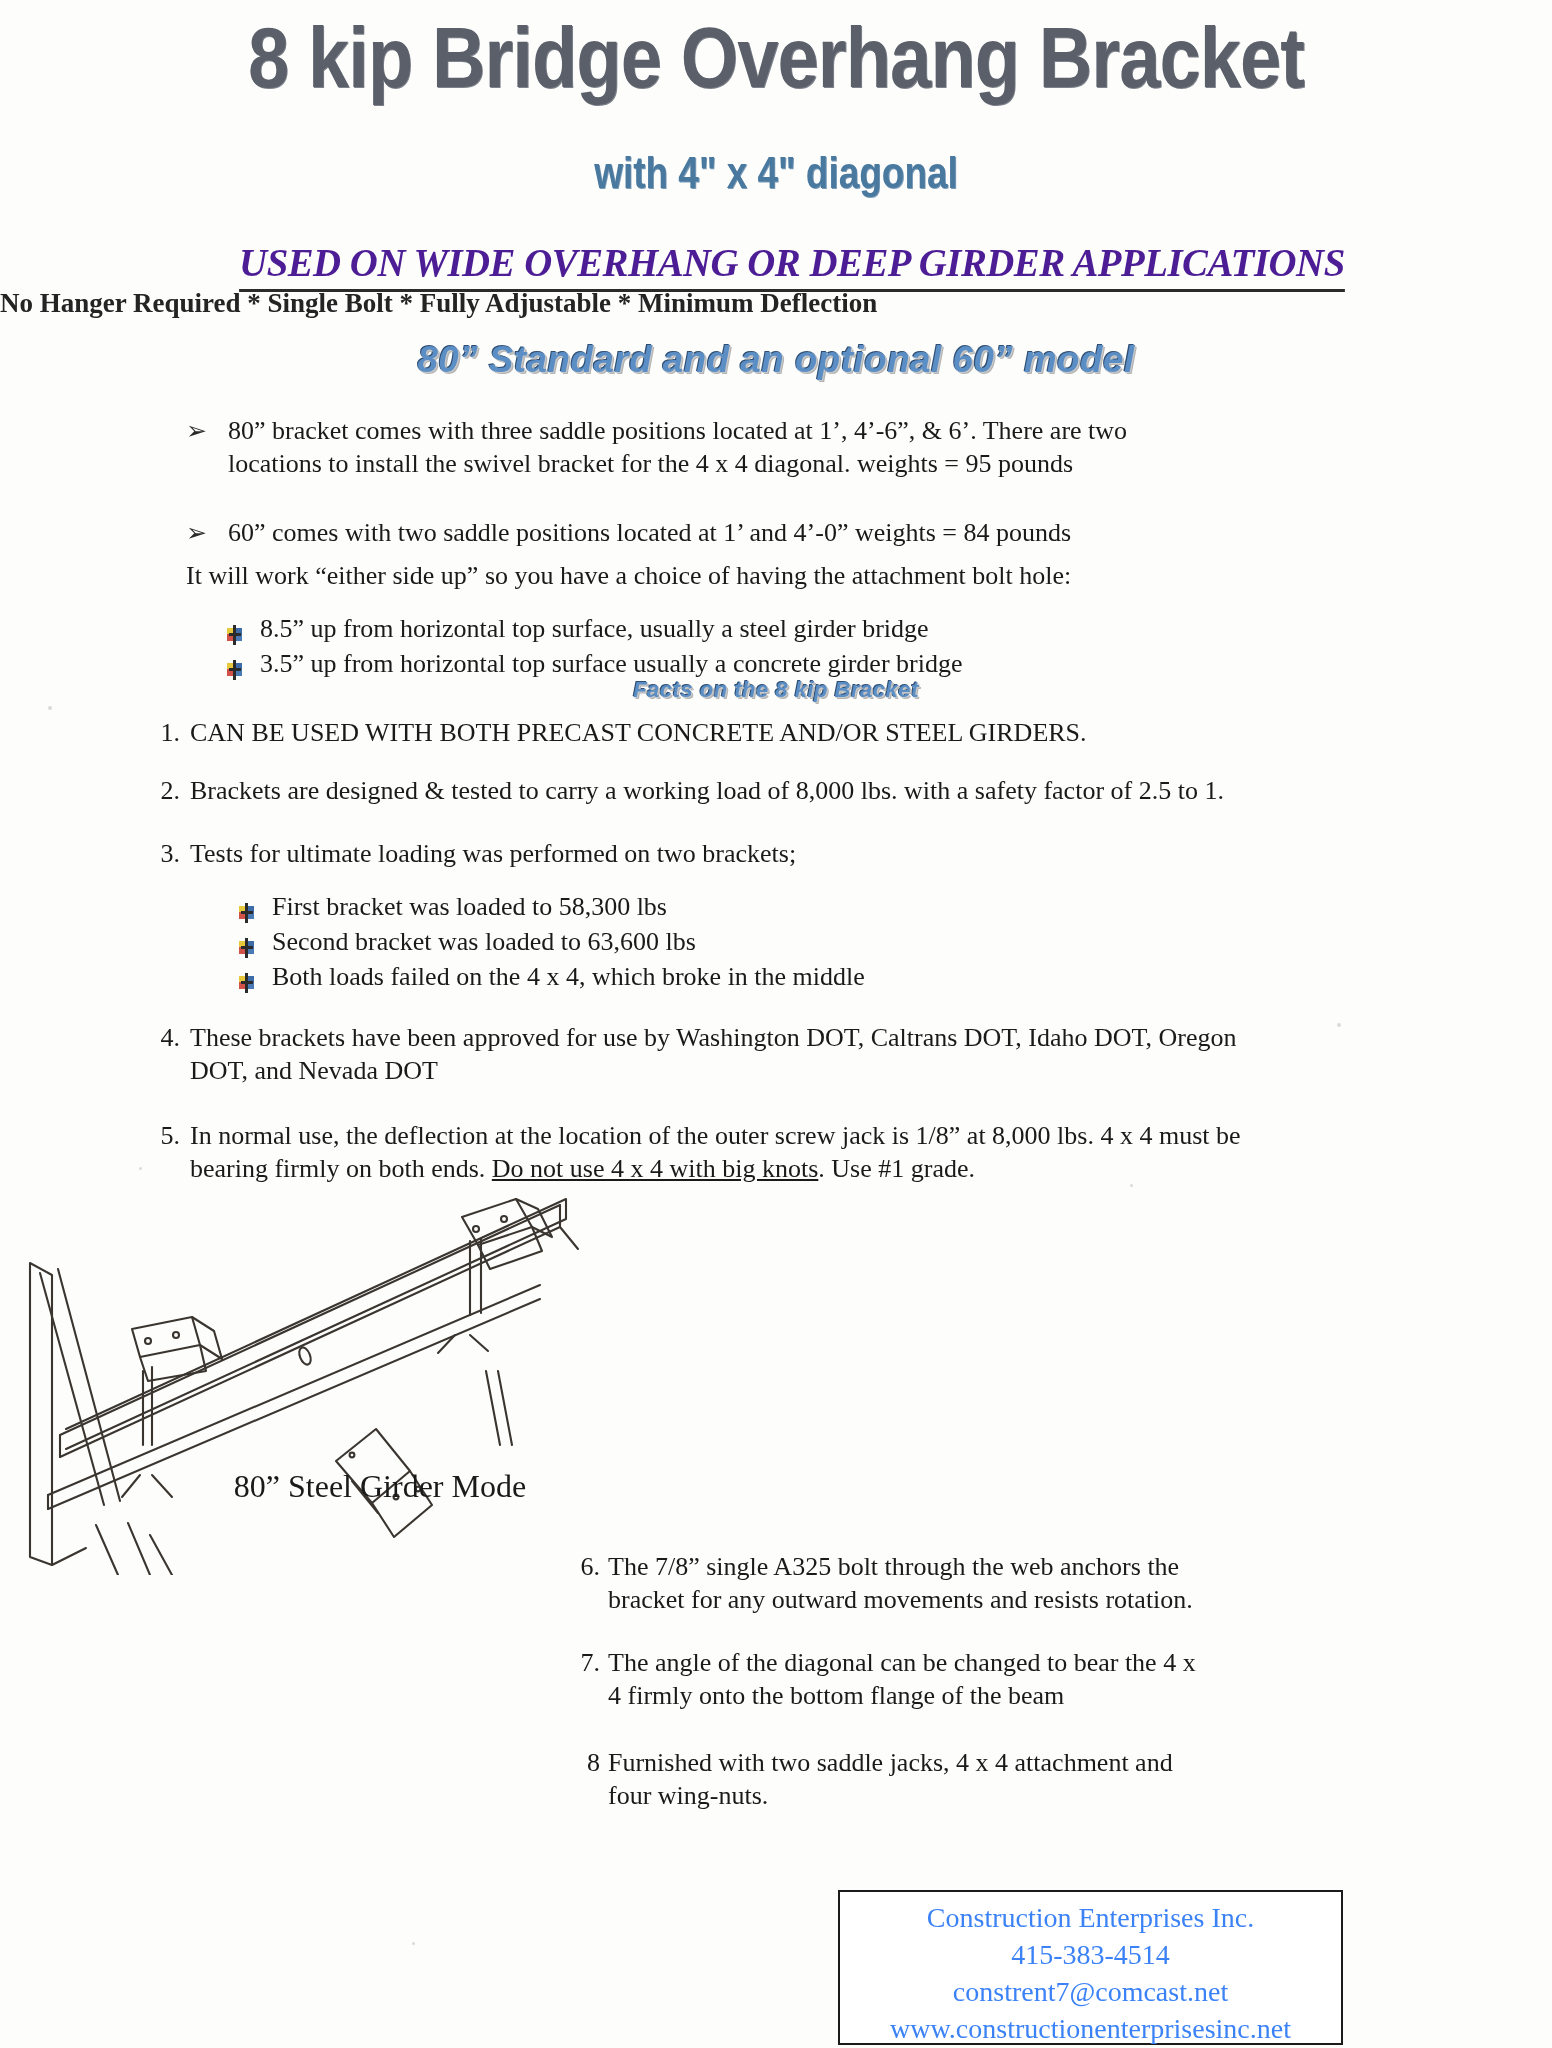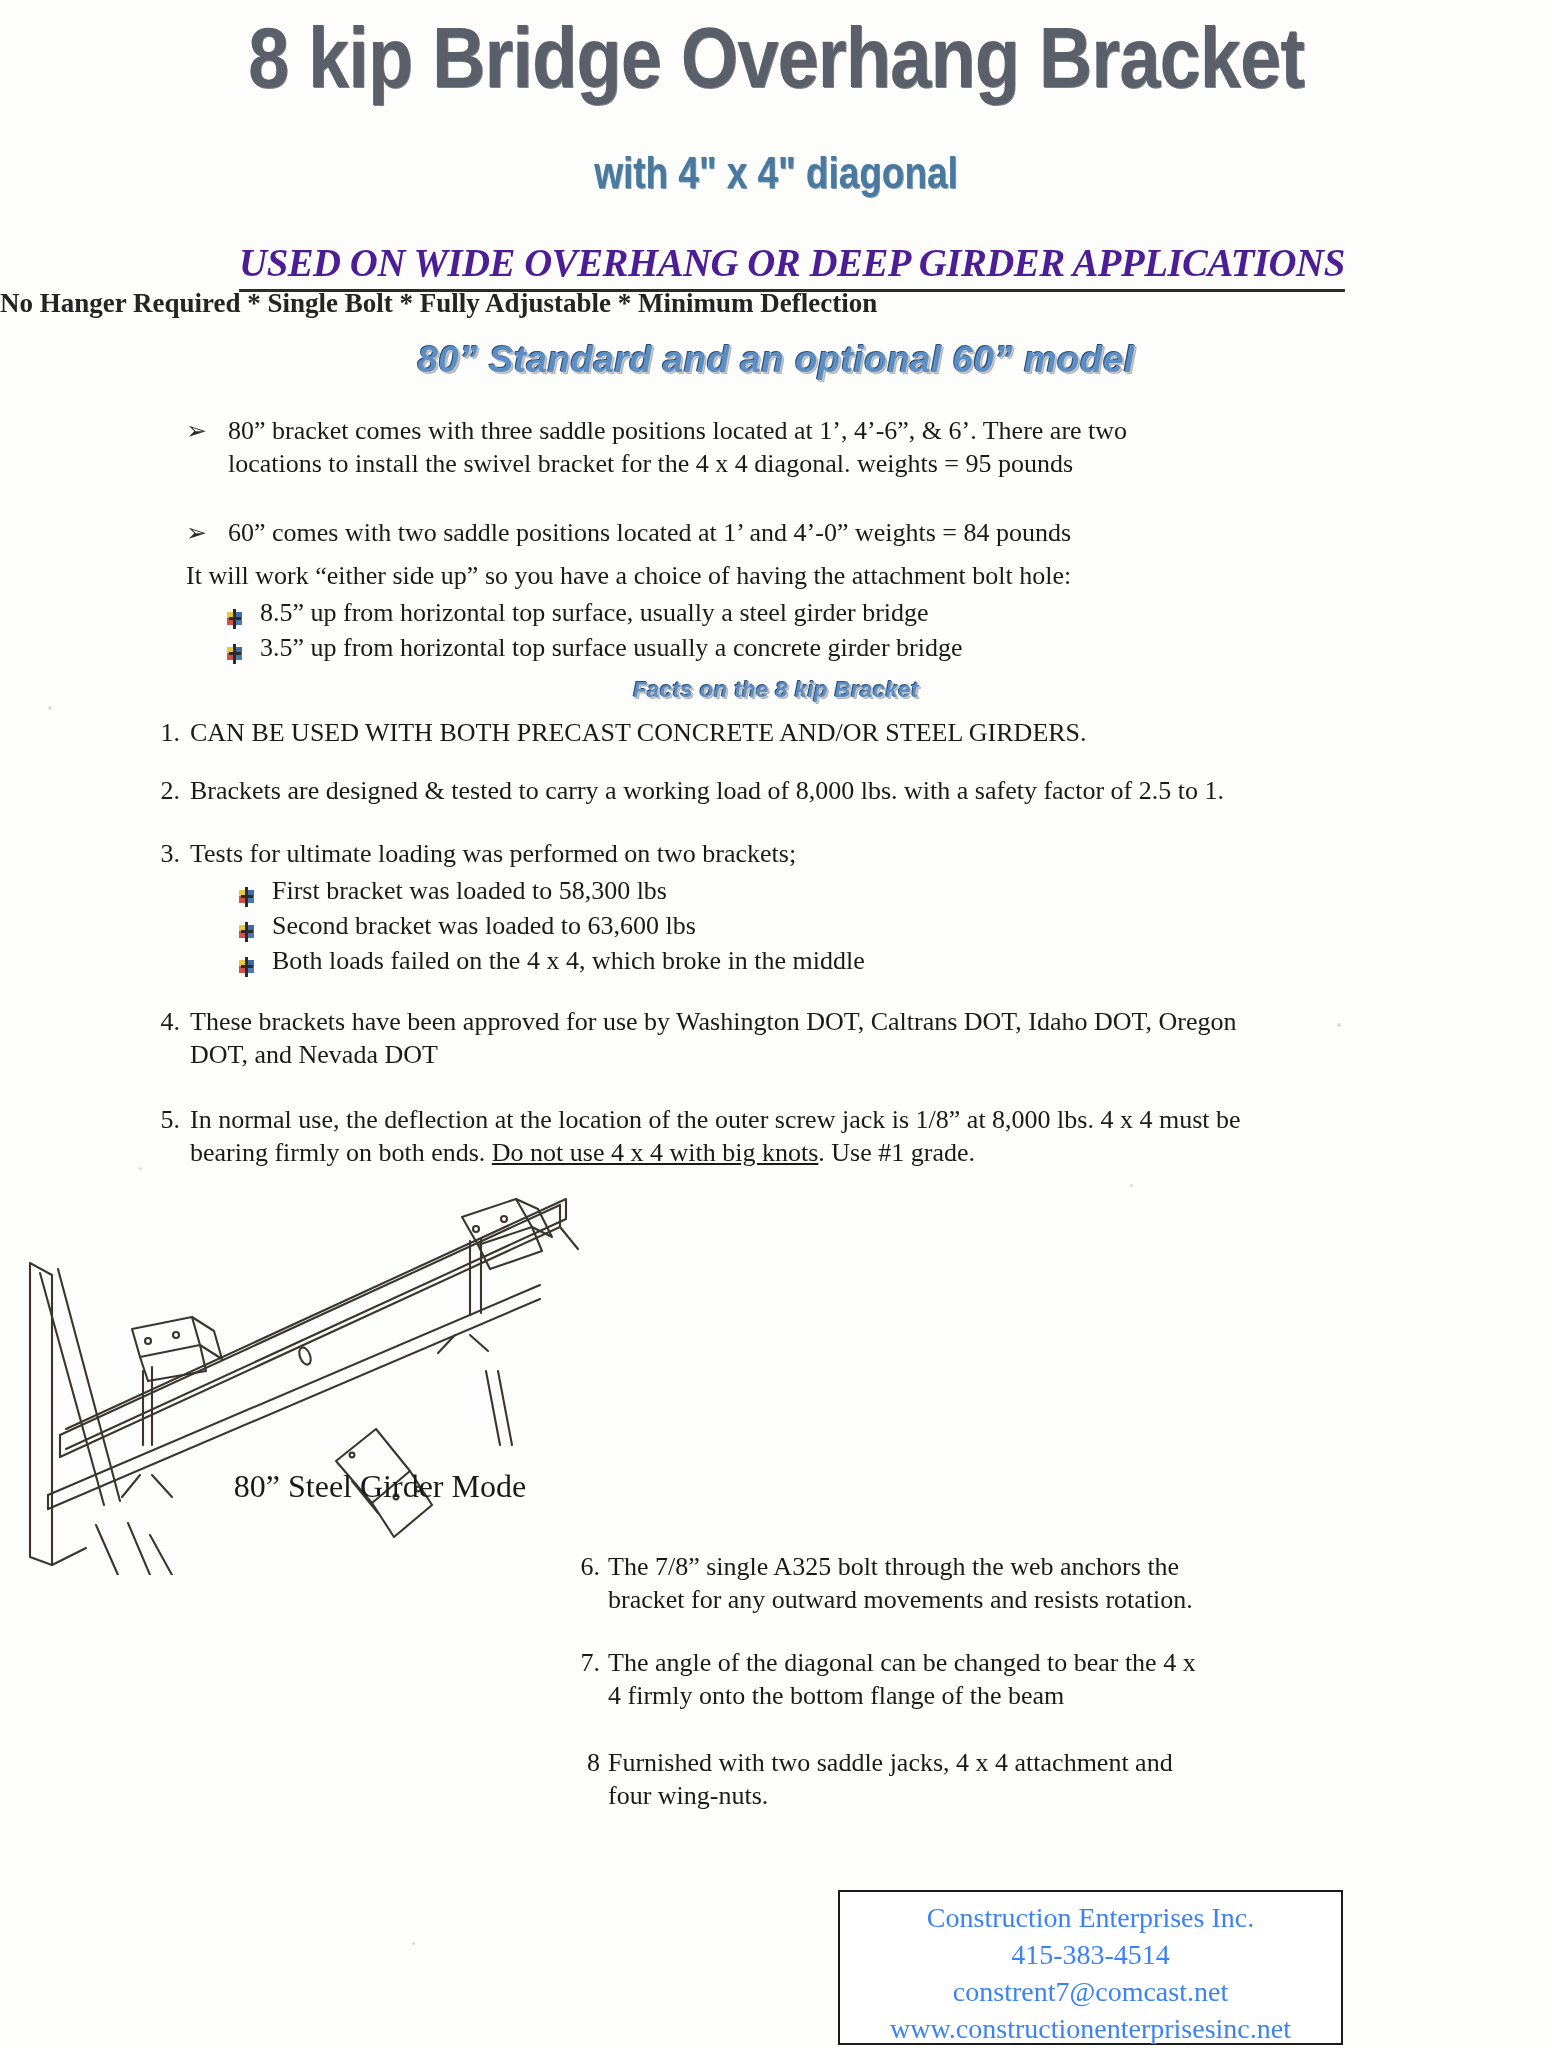--- a/index.html
+++ b/index.html
@@ -119,21 +119,21 @@
     font-size: 25px;
     color: #2a2a2a;
   }
 
   .plain-block {
     position: absolute;
     top: 560px;
     left: 186px;
     width: 1020px;
   }
-  .sub-list { margin-top: 4px; padding-left: 34px; }
+  .sub-list { margin-top: 20px; padding-left: 34px; }
   .sub-item {
     position: relative;
     padding-left: 40px;
     margin-bottom: 2px;
   }
   .clip-bullet {
     position: absolute;
     left: 6px;
     top: 8px;
     width: 18px;

